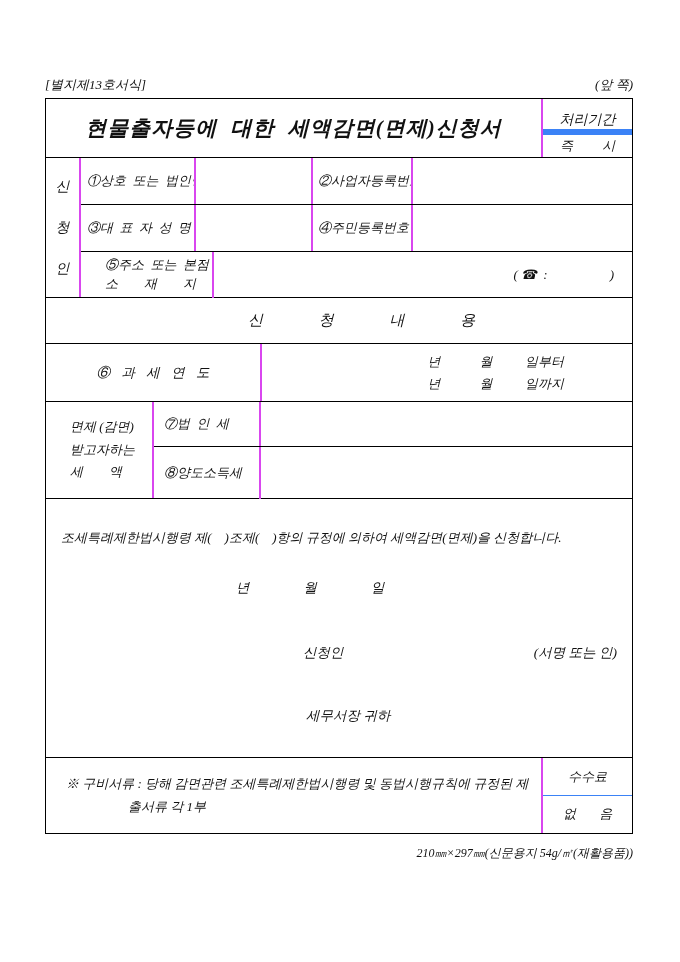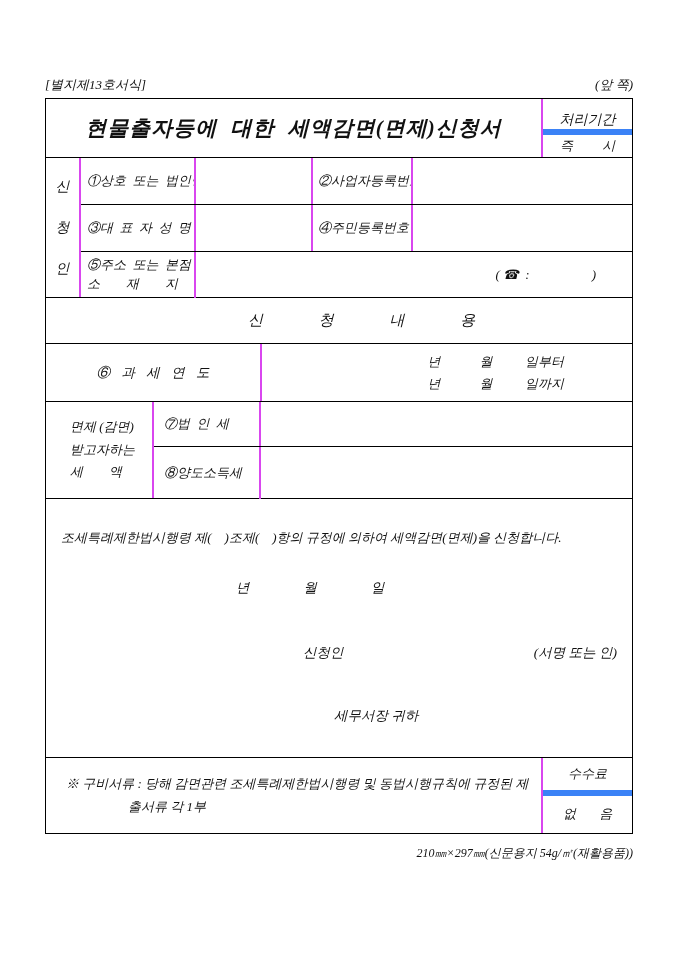--- a/index.html
+++ b/index.html
@@ -34,44 +34,44 @@
   .title-cell span {
     font-size: 21px; font-weight: bold;
     letter-spacing: 1px; word-spacing: 7px; white-space: pre;
   }
   .proc-col { display: flex; flex-direction: column; }
   .proc-top { height: 26px; border-bottom: 6px solid #3b82f6; display: flex; align-items: center; justify-content: center; font-size: 14px; margin-top: 12px; }
   .proc-bottom { height: 32px; display: flex; align-items: center; justify-content: center; font-size: 13px; word-spacing: 26px; }
   .appl-col { flex-direction: column; justify-content: space-around; align-items: center; font-size: 14px; padding: 8px 0; }
   .appl-rows { display: flex; flex-direction: column; width: 551px; }
   .brow { display: flex; border-bottom: 1px solid #000; flex-shrink: 0; }
-  .brow.last { border-bottom: none; }
+  .brow.last { border-bottom: none; margin-left: 18px; }
   .lab { font-size: 13px; padding-left: 6px; white-space: pre; }
   .lab2 { font-size: 13px; padding-left: 5px; white-space: pre; }
   .addr-lab { flex-direction: column; align-items: flex-start; justify-content: center; line-height: 1.45; }
   .addr-val { justify-content: flex-end; padding-right: 36px; }
   .phone { display: flex; align-items: center; font-size: 13px; }
   .phone .gap { display: inline-block; width: 62px; }
   .sec-head { justify-content: center; }
   .sec-head span { font-size: 15px; word-spacing: 52px; margin-left: 45px; }
   .taxyear-lab { justify-content: center; font-size: 13.5px; word-spacing: 8px; white-space: pre; }
   .taxyear-val { flex-direction: column; align-items: flex-end; justify-content: center; padding-right: 68px; font-size: 13px; line-height: 1.65; }
   .exem-lab { flex-direction: column; align-items: flex-start; justify-content: center; padding-left: 24px; font-size: 13px; line-height: 1.75; }
   .erow { display: flex; border-bottom: 1px solid #000; flex-shrink: 0; }
   .erow.last { border-bottom: none; }
   .decl { position: relative; display: block; }
   .decl-statement { position: absolute; left: 15px; top: 30px; font-size: 13px; white-space: pre; }
   .decl-date { position: absolute; left: 190px; top: 80px; font-size: 13.5px; display: flex; gap: 54px; }
   .sig-label { position: absolute; left: 257px; top: 145px; font-size: 13.5px; }
   .sig-note { position: absolute; right: 15px; top: 145px; font-size: 13.5px; white-space: pre; }
-  .recipient { position: absolute; left: 260px; top: 208px; font-size: 13.5px; margin-left: 28px; }
+  .recipient { position: absolute; left: 260px; top: 208px; font-size: 13.5px; }
   .docs-cell { flex-direction: column; align-items: flex-start; justify-content: center; padding-left: 20px; font-size: 13px; line-height: 1.7; }
   .docs-line2 { padding-left: 62px; }
   .fee-col { display: flex; flex-direction: column; }
-  .fee-top { height: 38px; border-bottom: 6px solid #3b82f6; display: flex; align-items: center; justify-content: center; font-size: 13px; }
+  .fee-top { height: 38px; border-bottom: 1px solid #3b82f6; display: flex; align-items: center; justify-content: center; font-size: 13px; }
   .fee-bottom { height: 36px; display: flex; align-items: center; justify-content: center; font-size: 13px; word-spacing: 20px; }
   .paper-spec { position: absolute; right: 47px; top: 845px; font-size: 12px; white-space: pre; }
 </style>
 </head>
 <body>
 
 <div class="page">
 
   <div class="topline">
     <span>[별지제13호서식]</span>

